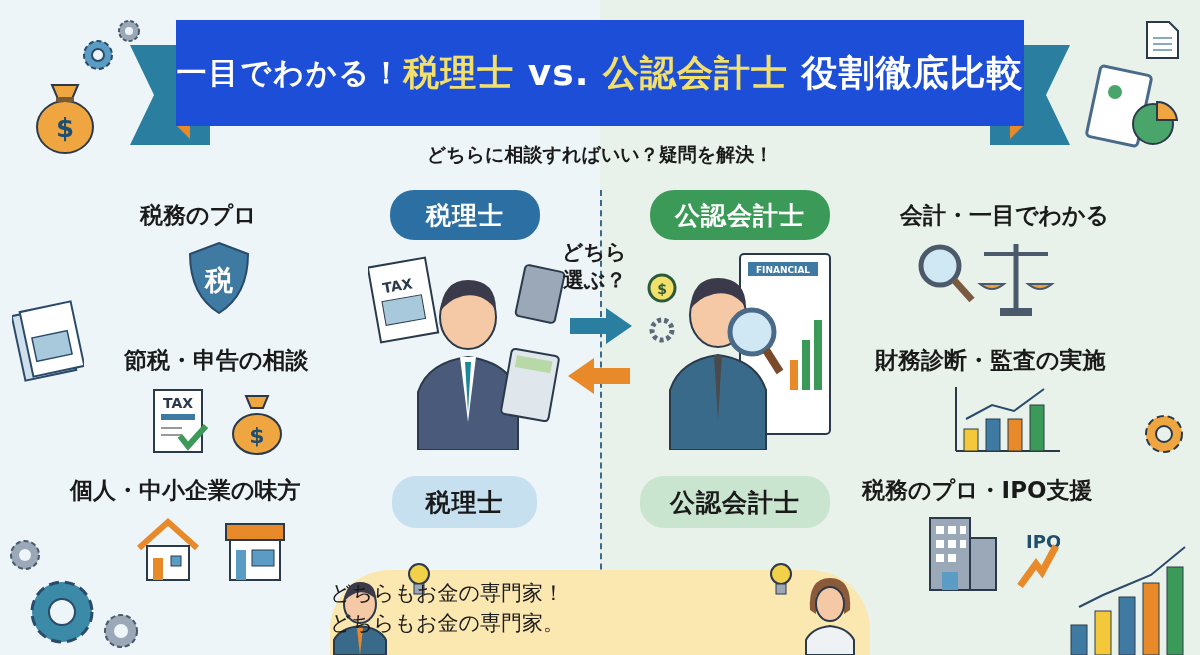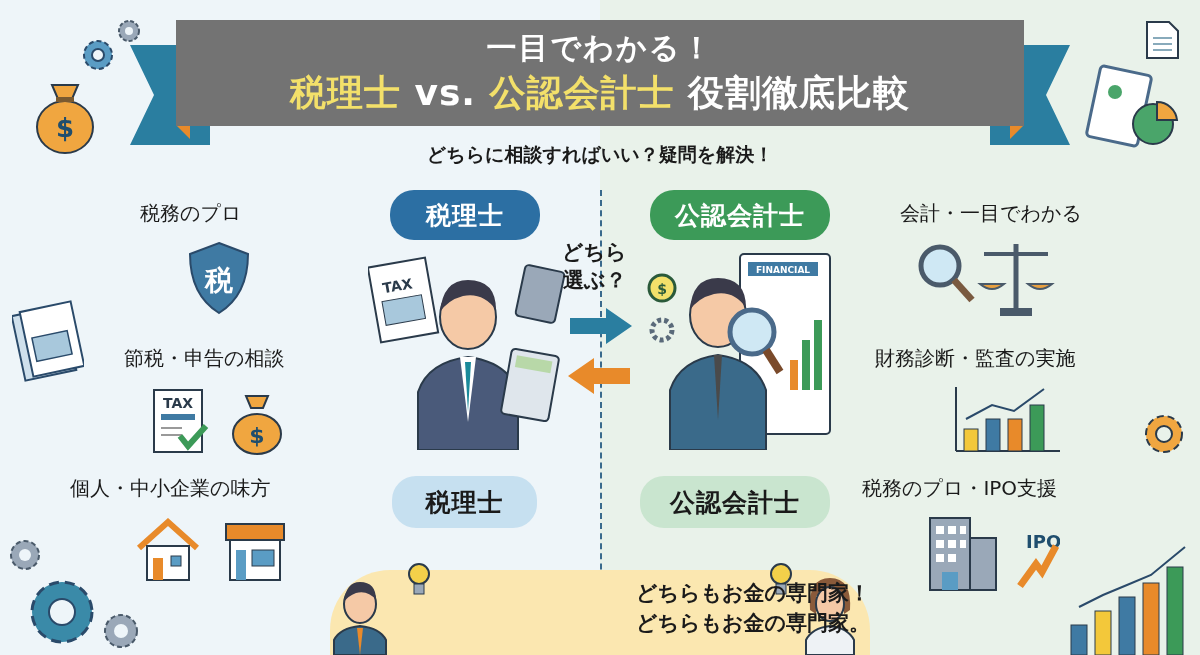--- a/index.html
+++ b/index.html
@@ -17,51 +17,51 @@
   }
   
   .ribbon-tail { position: absolute; top: 45px; width: 80px; height: 100px; background: #2a7ea0; }
   .ribbon-tail.left { left: 130px; clip-path: polygon(0 0, 100% 0, 100% 100%, 0 100%, 30% 50%); }
   .ribbon-tail.right { left: 990px; clip-path: polygon(0 0, 100% 0, 70% 50%, 100% 100%, 0 100%); }
   .fold { position: absolute; width: 14px; height: 14px; background: #e88a2a; top: 125px; }
   .fold.left { left: 176px; clip-path: polygon(0 0, 100% 0, 100% 100%); }
   .fold.right { left: 1010px; clip-path: polygon(0 0, 100% 0, 0 100%); }
   .banner {
     position: absolute; left: 176px; top: 20px; width: 848px; height: 106px;
-    background: #737373;
-    display: flex; flex-direction: column; align-items: center; justify-content: center;
+    background: #1d4ed8;
+    display: flex; flex-direction: row; align-items: center; justify-content: center;
     color: #fff; font-weight: bold;
   }
   .banner .line1 { font-size: 30px; letter-spacing: 2px; }
   .banner .line2 { font-size: 36px; margin-top: 0; letter-spacing: 1px; }
   .banner .hl { color: #f3e06a; }
   .subtitle {
     position: absolute; top: 142px; left: 0; width: 1200px; text-align: center;
     font-size: 19px; font-weight: bold;
   }
   
-  .feat { position: absolute; font-size: 20px; font-weight: normal; white-space: nowrap; }
+  .feat { position: absolute; font-size: 23px; font-weight: bold; white-space: nowrap; }
   
   .pill {
     position: absolute; border-radius: 24px; font-weight: bold; font-size: 25px;
     display: flex; align-items: center; justify-content: center; letter-spacing: 1px;
   }
   .pill.blue { background: #2c6fa3; color: #fff; }
   .pill.green { background: #3c9a58; color: #fff; }
   .pill.lblue { background: #c6e0f0; color: #1a1a1a; }
   .pill.lgreen { background: #c9e5cf; color: #1a1a1a; }
   .which { position: absolute; left: 562px; top: 238px; font-size: 21px; font-weight: bold; line-height: 28px; text-align: right; }
   
   .bubble {
     position: absolute; left: 330px; top: 570px; width: 540px; height: 95px;
     background: #fbe7b0; border-radius: 60px 60px 0 0;
   }
   .bubble-text {
-    position: absolute; left: 330px; top: 578px; width: 540px; text-align: right;
-    font-size: 21px; font-weight: bold; line-height: 30px;
+    position: absolute; left: 330px; top: 578px; width: 540px; text-align: left;
+    font-size: 21px; font-weight: normal; line-height: 30px;
   }
   svg { display: block; }
 </style>
 </head>
 <body>
 
 <div class="divider"></div>
 
 <svg class="abs" style="left:30px;top:75px" width="70" height="80" viewBox="0 0 70 80">
   <path d="M22 10 L48 10 L42 24 L28 24 Z" fill="#f0a640" stroke="#2a3a4a" stroke-width="2"></path>

